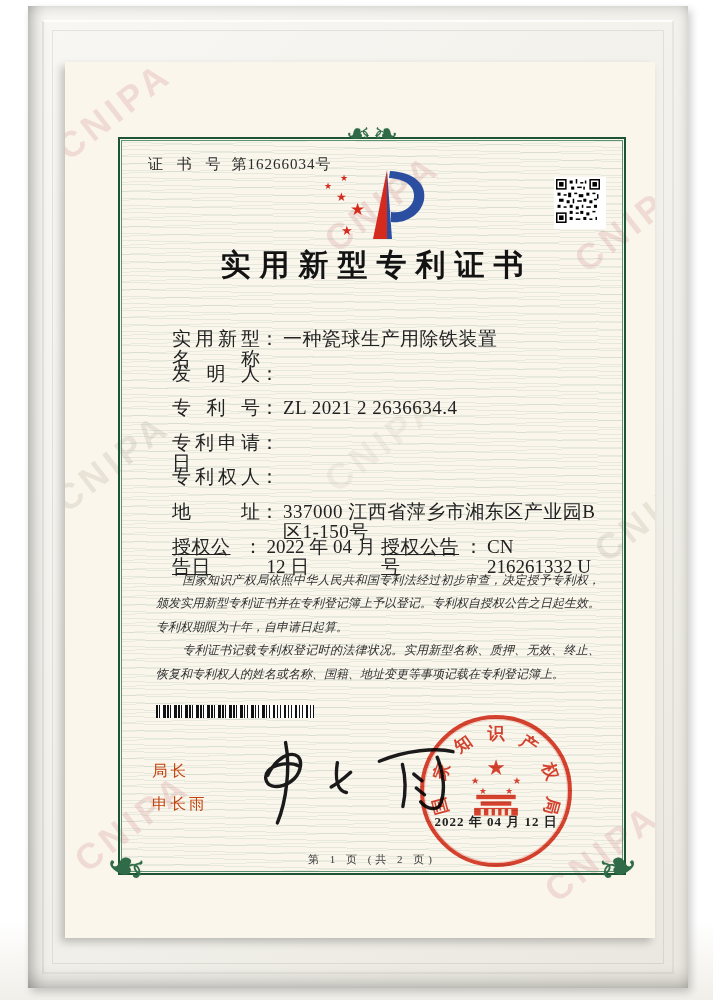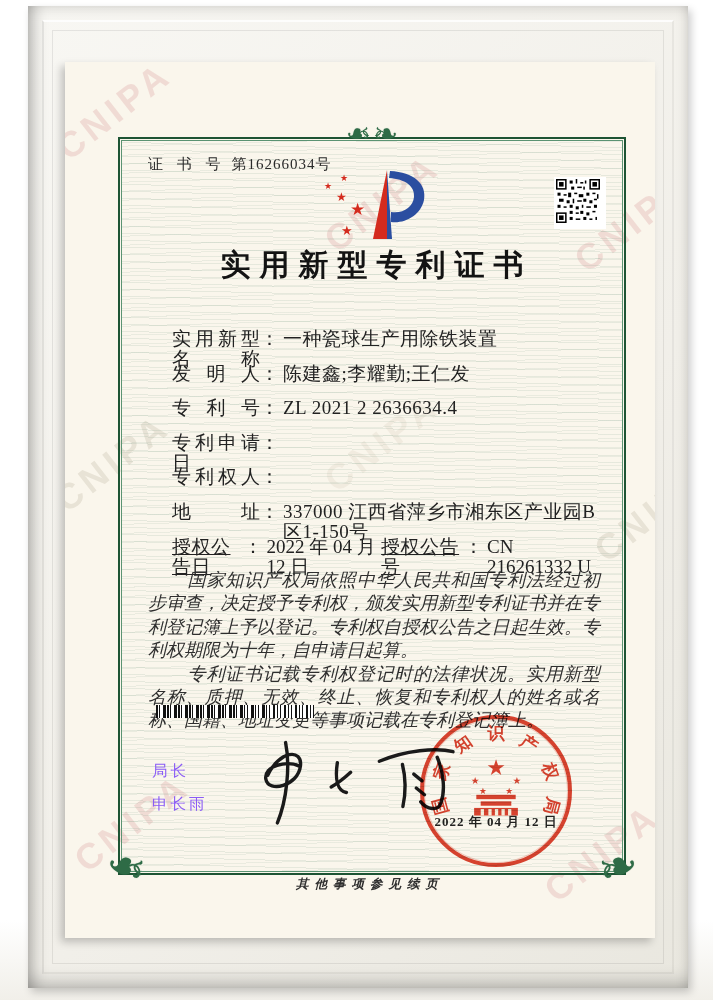--- a/index.html
+++ b/index.html
@@ -65,28 +65,28 @@
   .frow{height:34.6px;display:flex;align-items:flex-start;line-height:20px;}
   .flabel{display:inline-block;width:88px;text-align:justify;text-align-last:justify;}
   .colon{margin-right:4px;}
   .fvalue{flex:1;letter-spacing:.5px;}
   .grant-row{display:flex;}
   .grant-first{width:242px;display:flex;}
   .grant-second{display:flex;}
   .glabel{letter-spacing:.5px;text-decoration:underline;}
 
   
-  .paras{position:absolute;left:28px;right:24px;top:430px;font-size:18px;line-height:23.4px;
+  .paras{position:absolute;left:36px;right:24px;top:430px;font-size:12px;line-height:23.4px;
     color:#2f2f2f;font-style:italic;text-align:justify;}
   .paras p{margin:0;text-indent:2.2em;}
 
   .barcode{position:absolute;left:36px;top:566px;width:158px;height:13px;
     background:repeating-linear-gradient(90deg,#111 0 1.5px,#fff 1.5px 3px,#111 3px 4px,#fff 4px 7px,#111 7px 9.5px,#fff 9.5px 11px);}
 
-  .director{position:absolute;left:32px;top:622px;font-size:15.5px;color:#8b5cf6;letter-spacing:3px;}
+  .director{position:absolute;left:32px;top:622px;font-size:15.5px;color:#c2410c;letter-spacing:3px;}
   .director div{margin-bottom:12px;}
   .signature{position:absolute;left:118px;top:592px;width:300px;height:100px;}
 
   
   .seal{position:absolute;left:300px;top:576px;width:152px;height:152px;mix-blend-mode:multiply;opacity:.95;}
   .seal-ring{position:absolute;inset:0;border:4px solid #d93a26;border-radius:50%;
     box-shadow:inset 0 0 0 1px rgba(217,58,38,.25);}
   .seal-ch{position:absolute;left:50%;top:50%;width:22px;height:22px;margin:-11px 0 0 -11px;
     text-align:center;font-size:17px;font-weight:bold;color:#d93a26;line-height:22px;}
   .emblem{position:absolute;left:50%;top:50%;transform:translate(-50%,-54%);}
@@ -205,21 +205,20 @@
 
           <div class="fields">
             <div class="frow">
               <span class="flabel">实用新型名称</span>
                 <span class="colon">：</span>
                 <span class="fvalue">一种瓷球生产用除铁装置</span>
             </div>
             <div class="frow">
               <span class="flabel">发明人</span>
                 <span class="colon">：</span>
-                <span class="fvalue">陈建鑫;李耀勤;王仁发</span>
             </div>
             <div class="frow">
               <span class="flabel">专利号</span>
                 <span class="colon">：</span>
                 <span class="fvalue">ZL 2021 2 2636634.4</span>
             </div>
             <div class="frow">
               <span class="flabel">专利申请日</span>
                 <span class="colon">：</span>
             </div>
@@ -300,19 +299,19 @@
                   <rect x="25" y="53" width="3" height="6" fill="#faf6ec"></rect>
                   <rect x="31" y="53" width="3" height="6" fill="#faf6ec"></rect>
                   <rect x="37" y="53" width="3" height="6" fill="#faf6ec"></rect>
                   <rect x="43" y="53" width="3" height="6" fill="#faf6ec"></rect>
                 </g>
               </svg>
             </div>
             <div class="seal-date">2022 年 04 月 12 日</div>
           </div>
 
+          <div class="page-footer">第 1 页 (共 2 页)</div>
         </div>
       </div>
 
-      <div class="cont-note">其他事项参见续页</div>
     </div>
   </div>
 </div>
 
 </body></html>

